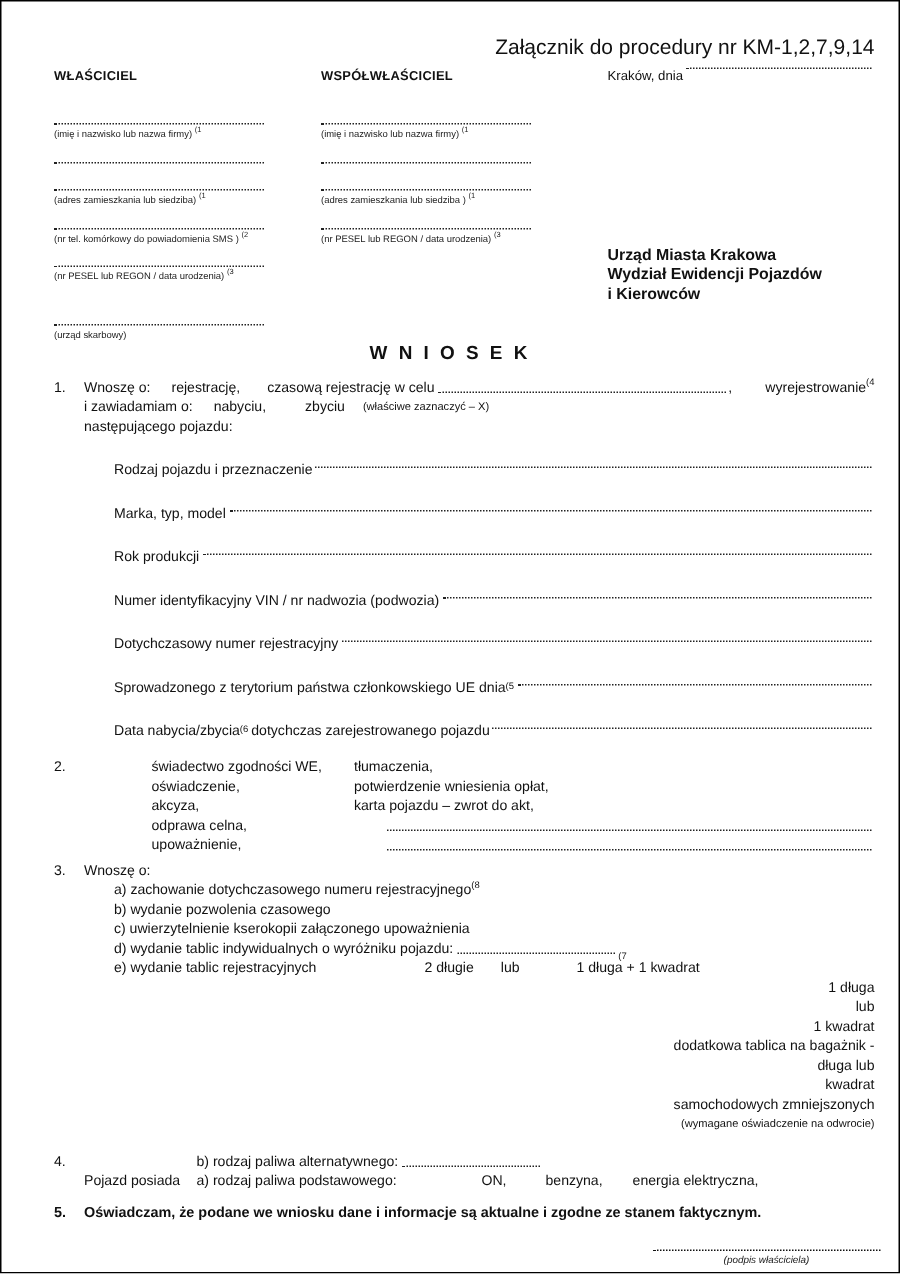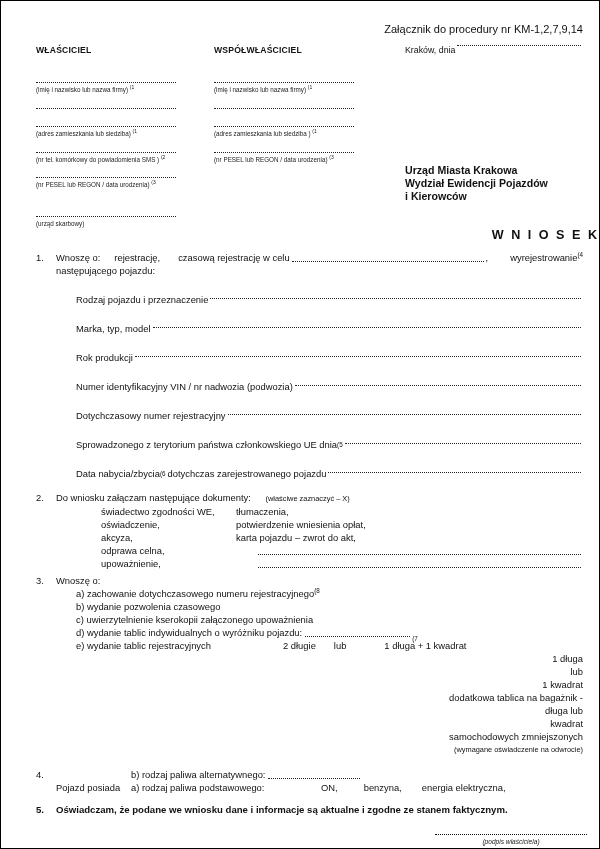--- a/index.html
+++ b/index.html
@@ -6,35 +6,35 @@
   html,body { background:#fff; }
   .page {
     position:relative; width:600px; height:849px; background:#fff;
     border:1px solid #000; color:#111;
     font-family:"Liberation Sans", sans-serif; font-size:9.4px; overflow:hidden;
   }
   sup { font-size:6.3px; vertical-align:super; line-height:0; }
 
   
   .header { position:relative; height:222px; }
-  .attachment { position:absolute; top:22px; right:16px; font-size:11px; }
+  .attachment { position:absolute; top:22px; right:16px; font-size:14px; }
   .place-date { position:absolute; top:44px; left:404px; right:16px;
                 display:flex; align-items:flex-start; font-size:8.8px; }
   .col { position:absolute; top:44px; width:140px; }
   .owner-col { left:35px; }
   .coowner-col { left:213px; }
   .col-title { font-weight:bold; font-size:8.6px; letter-spacing:.2px; }
   .dline { height:0; border-bottom:1.6px dotted #222; }
   .flabel { font-size:6.3px; color:#222; margin-top:3px; white-space:nowrap; }
   .flabel sup { font-size:5px; }
   .office { position:absolute; top:163px; left:404px; font-weight:bold;
             font-size:10.6px; line-height:13px; }
 
   
-  .form-title { text-align:right; font-weight:bold; font-size:12.6px;
+  .form-title { text-align:center; font-weight:bold; font-size:12.6px;
                 letter-spacing:2px; margin:5px 0 9px 0; }
 
   
   .sec { display:flex; margin:0 16px 0 35px; line-height:13px; }
   .sec-num { width:20px; flex:none; }
   .sec-body { flex:1; min-width:0; }
   .row { display:flex; align-items:flex-end; }
   .leader { flex:1 1 auto; border-bottom:1.6px dotted #222; margin:0 2px 2.5px 2px; min-width:8px; }
   .leader-fixed { display:inline-block; border-bottom:1.6px dotted #222; height:0; margin:0 2px 2.5px 3px; }
   .small-note { font-size:7.4px; }
@@ -131,20 +131,26 @@
     <div class="sec-num">1.</div>
     <div class="sec-body">
       <div class="row">
         <span>Wnoszę o:</span>
         <span class="gap14">rejestrację,</span>
         <span class="gap18">czasową rejestrację w celu</span>
         <span class="leader"></span>
         <span>,</span>
         <span class="gap22"><span>wyrejestrowanie</span><sup>(4</sup></span>
       </div>
+      <div class="row">
+        <span>i zawiadamiam o:</span>
+        <span class="gap14">nabyciu,</span>
+        <span class="gap26">zbyciu</span>
+        <span class="gap12 small-note">(właściwe zaznaczyć – X)</span>
+      </div>
       <div>następującego pojazdu:</div>
 
       <div class="vrow">
         <span>Rodzaj pojazdu i przeznaczenie</span>
           <sup></sup>
           <span class="leader"></span>
       </div>
       <div class="vrow">
         <span>Marka, typ, model</span>
           <sup></sup>
@@ -175,24 +181,20 @@
           <sup>(6</sup>
           <span class="l2">dotychczas zarejestrowanego pojazdu</span>
           <span class="leader"></span>
       </div>
     </div>
   </div>
 
   <div class="sec sec2">
     <div class="sec-num">2.</div>
     <div class="sec-body">
-      <div>
-        <span>Do wniosku załączam następujące dokumenty:</span>
-        <span class="gap12 small-note">(właściwe zaznaczyć – X)</span>
-      </div>
       <div class="docs">
         <div class="doc-col c2">
           <div class="doc-line">świadectwo zgodności WE,</div>
           <div class="doc-line">oświadczenie,</div>
           <div class="doc-line">akcyza,</div>
           <div class="doc-line">odprawa celna,</div>
           <div class="doc-line">upoważnienie,</div>
         </div>
         <div class="doc-col c3">
           <div class="doc-line">tłumaczenia,</div>

